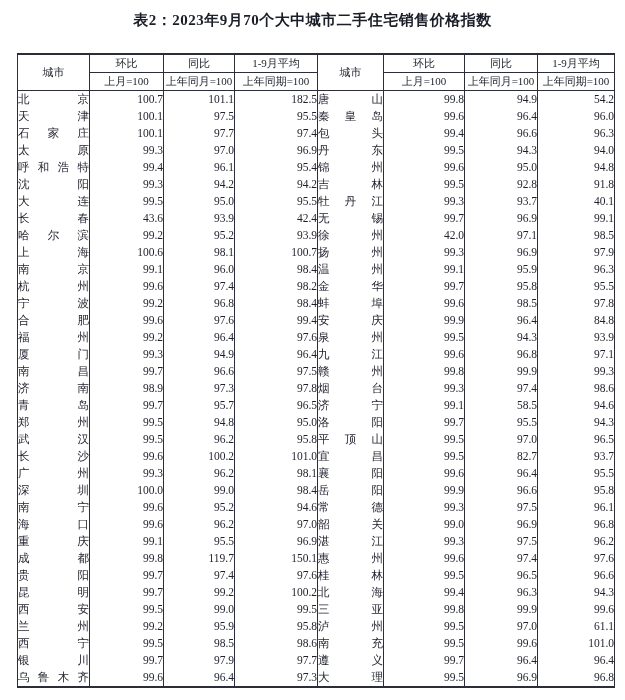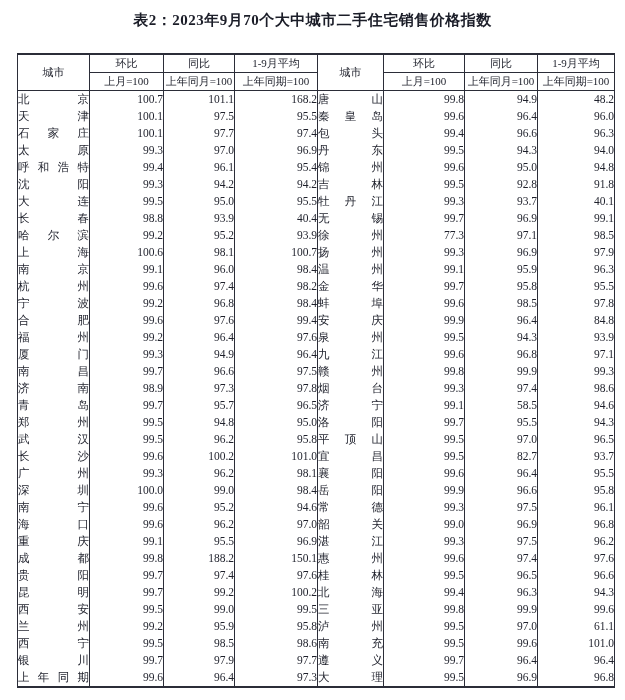--- a/index.html
+++ b/index.html
@@ -95,25 +95,25 @@
         <th>上月=100</th>
         <th>上年同月=100</th>
         <th>上年同期=100</th>
       </tr>
     </thead>
     <tbody>
         <tr>
     <td class="city">北京</td>
     <td class="num">100.7</td>
     <td class="num">101.1</td>
-    <td class="num">168.2</td>
+    <td class="num">182.5</td>
     <td class="city">唐山</td>
     <td class="num">99.8</td>
     <td class="num">94.9</td>
-    <td class="num">48.2</td>
+    <td class="num">54.2</td>
   </tr>
         <tr>
     <td class="city">天津</td>
     <td class="num">100.1</td>
     <td class="num">97.5</td>
     <td class="num">95.5</td>
     <td class="city">秦皇岛</td>
     <td class="num">99.6</td>
     <td class="num">96.4</td>
     <td class="num">96.0</td>
@@ -163,35 +163,35 @@
     <td class="num">99.5</td>
     <td class="num">95.0</td>
     <td class="num">95.5</td>
     <td class="city">牡丹江</td>
     <td class="num">99.3</td>
     <td class="num">93.7</td>
     <td class="num">40.1</td>
   </tr>
         <tr>
     <td class="city">长春</td>
-    <td class="num">98.8</td>
+    <td class="num">43.6</td>
     <td class="num">93.9</td>
-    <td class="num">40.4</td>
+    <td class="num">42.4</td>
     <td class="city">无锡</td>
     <td class="num">99.7</td>
     <td class="num">96.9</td>
     <td class="num">99.1</td>
   </tr>
         <tr>
     <td class="city">哈尔滨</td>
     <td class="num">99.2</td>
     <td class="num">95.2</td>
     <td class="num">93.9</td>
     <td class="city">徐州</td>
-    <td class="num">77.3</td>
+    <td class="num">42.0</td>
     <td class="num">97.1</td>
     <td class="num">98.5</td>
   </tr>
         <tr>
     <td class="city">上海</td>
     <td class="num">100.6</td>
     <td class="num">98.1</td>
     <td class="num">100.7</td>
     <td class="city">扬州</td>
     <td class="num">99.3</td>
@@ -364,21 +364,21 @@
     <td class="num">95.5</td>
     <td class="num">96.9</td>
     <td class="city">湛江</td>
     <td class="num">99.3</td>
     <td class="num">97.5</td>
     <td class="num">96.2</td>
   </tr>
         <tr>
     <td class="city">成都</td>
     <td class="num">99.8</td>
-    <td class="num">188.2</td>
+    <td class="num">119.7</td>
     <td class="num">150.1</td>
     <td class="city">惠州</td>
     <td class="num">99.6</td>
     <td class="num">97.4</td>
     <td class="num">97.6</td>
   </tr>
         <tr>
     <td class="city">贵阳</td>
     <td class="num">99.7</td>
     <td class="num">97.4</td>
@@ -432,21 +432,21 @@
     <td class="city">银川</td>
     <td class="num">99.7</td>
     <td class="num">97.9</td>
     <td class="num">97.7</td>
     <td class="city">遵义</td>
     <td class="num">99.7</td>
     <td class="num">96.4</td>
     <td class="num">96.4</td>
   </tr>
         <tr>
-    <td class="city">上年同期</td>
+    <td class="city">乌鲁木齐</td>
     <td class="num">99.6</td>
     <td class="num">96.4</td>
     <td class="num">97.3</td>
     <td class="city">大理</td>
     <td class="num">99.5</td>
     <td class="num">96.9</td>
     <td class="num">96.8</td>
   </tr>
       </tbody>
   </table>

